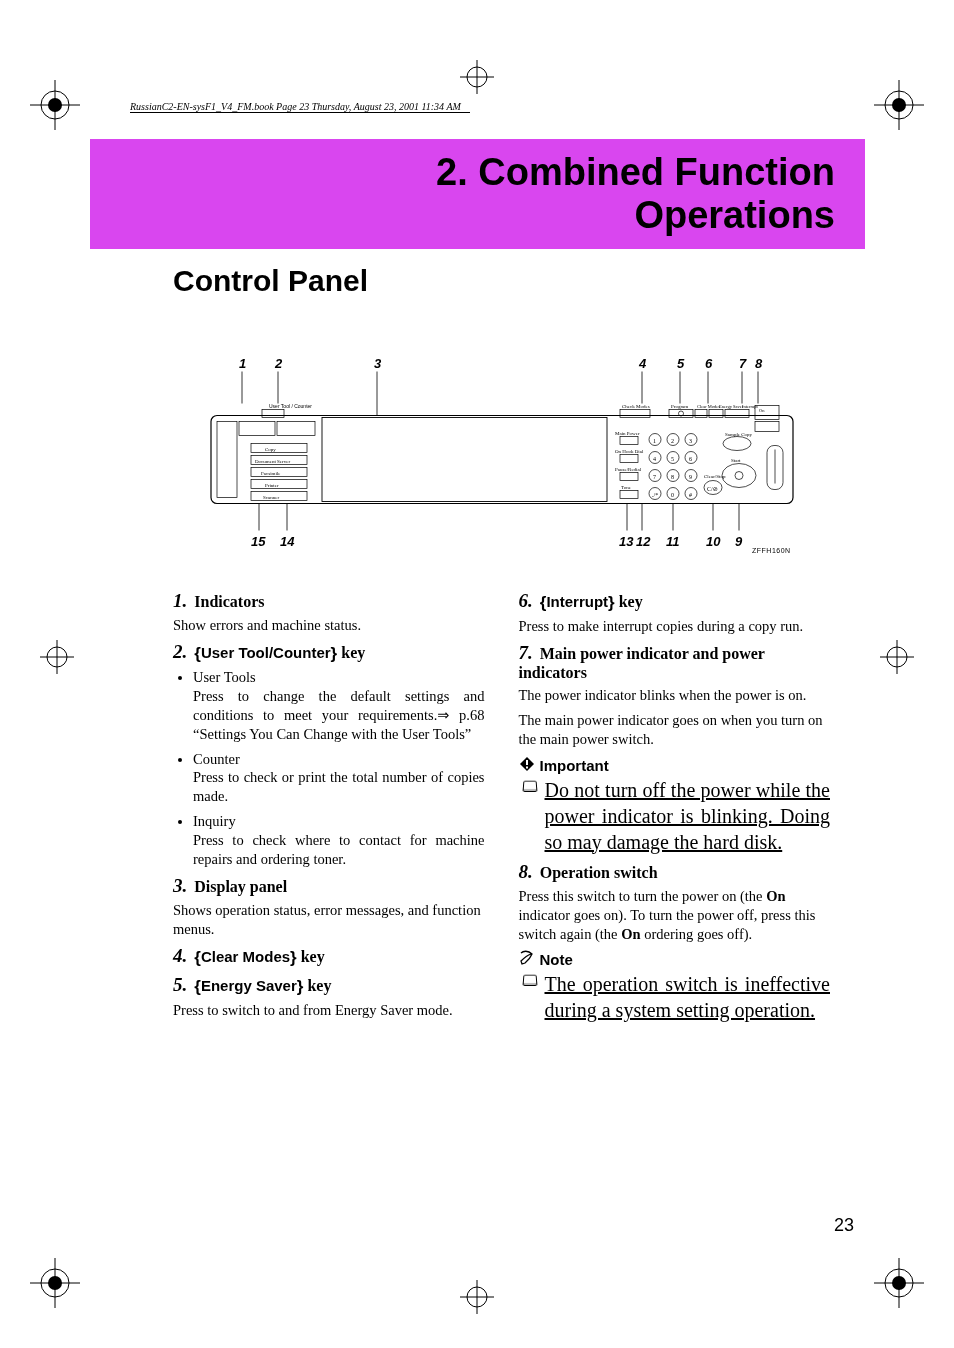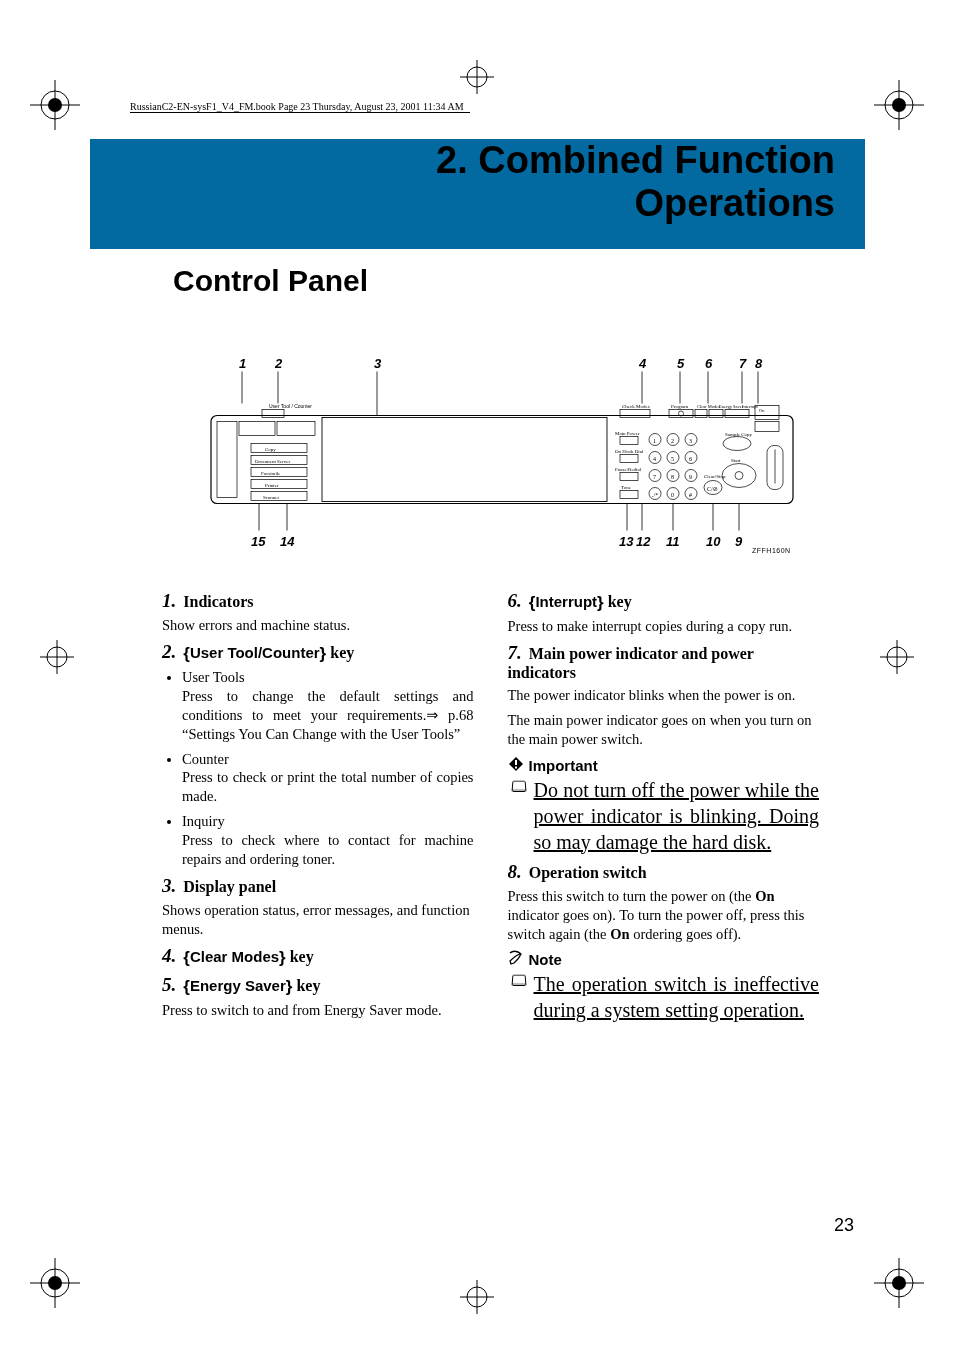--- a/index.html
+++ b/index.html
@@ -26,30 +26,32 @@
   .cross-bottom { position: absolute; bottom: 30px; left: 50%; transform: translateX(-50%); }
 
   .running-head {
     position: absolute;
     top: 101px;
     left: 130px;
     font-size: 10px;
     border-bottom: 0.5px solid #000;
     padding-bottom: 0px;
     width: 340px;
+    font-style: italic;
   }
 
   .chapter-banner {
     position: absolute;
     top: 139px;
     left: 90px;
     width: 775px;
     height: 110px;
-    background: #0369a1;
+    background: #d946ef;
     display: flex;
+    align-items: center;
     justify-content: flex-end;
     padding-right: 30px;
     box-sizing: border-box;
   }
   .chapter-banner-inner {
     text-align: right;
     color: #000;
     font-family: "Avant Garde", "Century Gothic", "Helvetica", sans-serif;
     font-weight: 600;
     font-size: 38px;
@@ -70,21 +72,21 @@
     top: 353px;
     left: 207px;
     width: 590px;
     height: 205px;
   }
   .diagram svg { width: 100%; height: 100%; }
 
   .columns {
     position: absolute;
     top: 584px;
-    left: 162px;
+    left: 173px;
     width: 657px;
     display: flex;
     gap: 34px;
   }
   .col { flex: 1 1 0; }
   .item-head { font-family: Georgia, serif; font-size: 16px; margin: 6px 0 4px; }
   .item-head .num { font-weight: bold; font-style: italic; font-size: 19px; margin-right: 3px; }
   .item-head .title { font-weight: bold; }
   .keylabel { font-family: "Helvetica", Arial, sans-serif; font-weight: bold; font-size: 15px; }
   .desc { font-size: 14.5px; line-height: 1.32; margin: 0 0 6px; }

